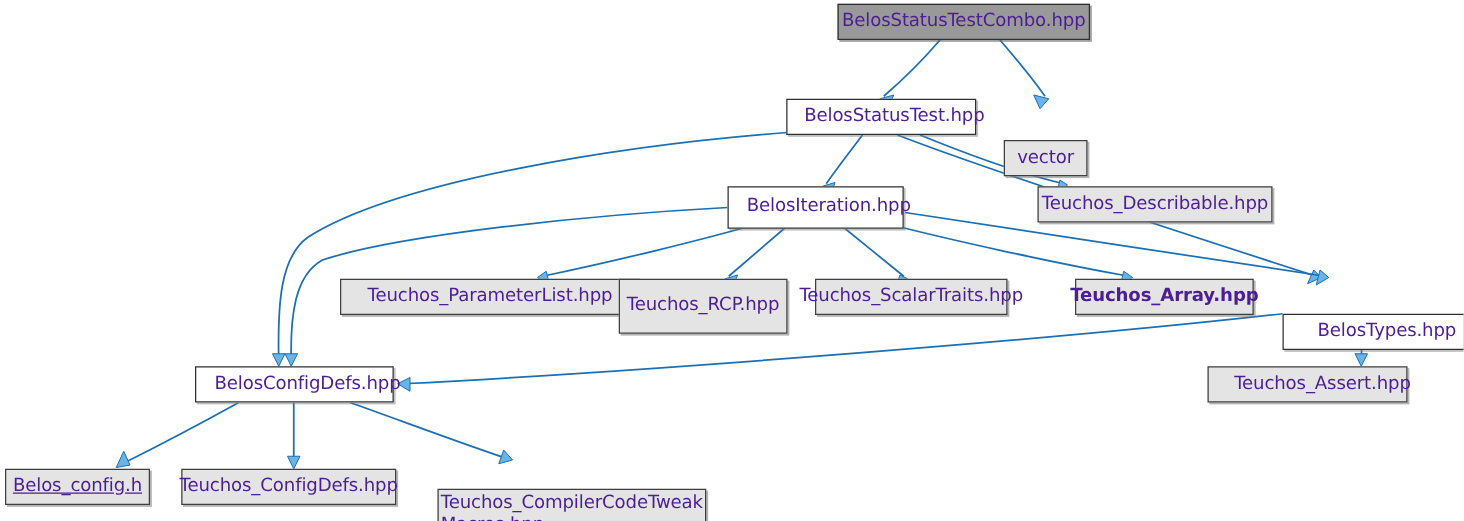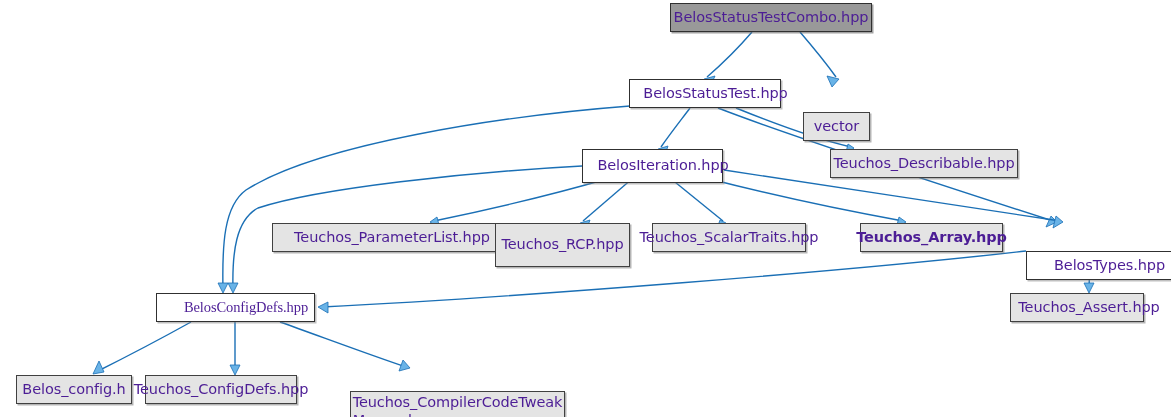--- a/index.html
+++ b/index.html
@@ -138,20 +138,20 @@
       <div class="node current" style="left: 670px; top: 3px; width: 202px; height: 29px;">BelosStatusTestCombo.hpp</div>
       <div class="node reached" style="left: 629px; top: 79px; width: 152px; height: 29px;">BelosStatusTest.hpp</div>
       <div class="node" style="left: 803px; top: 79px; width: 67px; height: 29px; margin-top: 33px;">vector</div>
       <div class="node reached" style="left: 582px; top: 149px; width: 141px; height: 34px;">BelosIteration.hpp</div>
       <div class="node" style="left: 798px; top: 149px; width: 188px; height: 29px; margin-left: 32px;">Teuchos_Describable.hpp</div>
       <div class="node" style="left: 272px; top: 223px; width: 240px; height: 29px;">Teuchos_ParameterList.hpp</div>
       <div class="node" style="left: 495px; top: 223px; width: 135px; height: 44px;">Teuchos_RCP.hpp</div>
       <div class="node" style="left: 652px; top: 223px; width: 154px; height: 29px;">Teuchos_ScalarTraits.hpp</div>
       <div class="node" style="left: 860px; top: 223px; width: 143px; height: 29px; font-weight: bold;">Teuchos_Array.hpp</div>
       <div class="node reached" style="left: 1026px; top: 223px; width: 146px; height: 29px; margin-top: 28px;">BelosTypes.hpp</div>
-      <div class="node reached" style="left: 156px; top: 293px; width: 159px; height: 29px; font-family: Liberation Serif, serif;">BelosConfigDefs.hpp</div>
-      <div class="node" style="left: 1010px; top: 293px; width: 134px; height: 29px; padding-left: 24px;">Teuchos_Assert.hpp</div>
-      <div class="node" style="left: 16px; top: 375px; width: 116px; height: 29px;">Belos_config.h</div>
-      <div class="node" style="left: 145px; top: 375px; width: 152px; height: 29px;">Teuchos_ConfigDefs.hpp</div>
+      <div class="node reached" style="left: 156px; top: 293px; width: 159px; height: 29px;">BelosConfigDefs.hpp</div>
+      <div class="node" style="left: 966px; top: 293px; width: 160px; height: 29px; padding-left: 24px;">Teuchos_Assert.hpp</div>
+      <div class="node" style="left: 4px; top: 375px; width: 116px; height: 29px; text-decoration: underline;">Belos_config.h</div>
+      <div class="node" style="left: 145px; top: 375px; width: 172px; height: 29px;">Teuchos_ConfigDefs.hpp</div>
       <div class="node" style="left: 350px; top: 391px; width: 215px; height: 42px;">Teuchos_CompilerCodeTweak
 Macros.hpp</div>
     </div>
 </div>
 
 </body></html>

